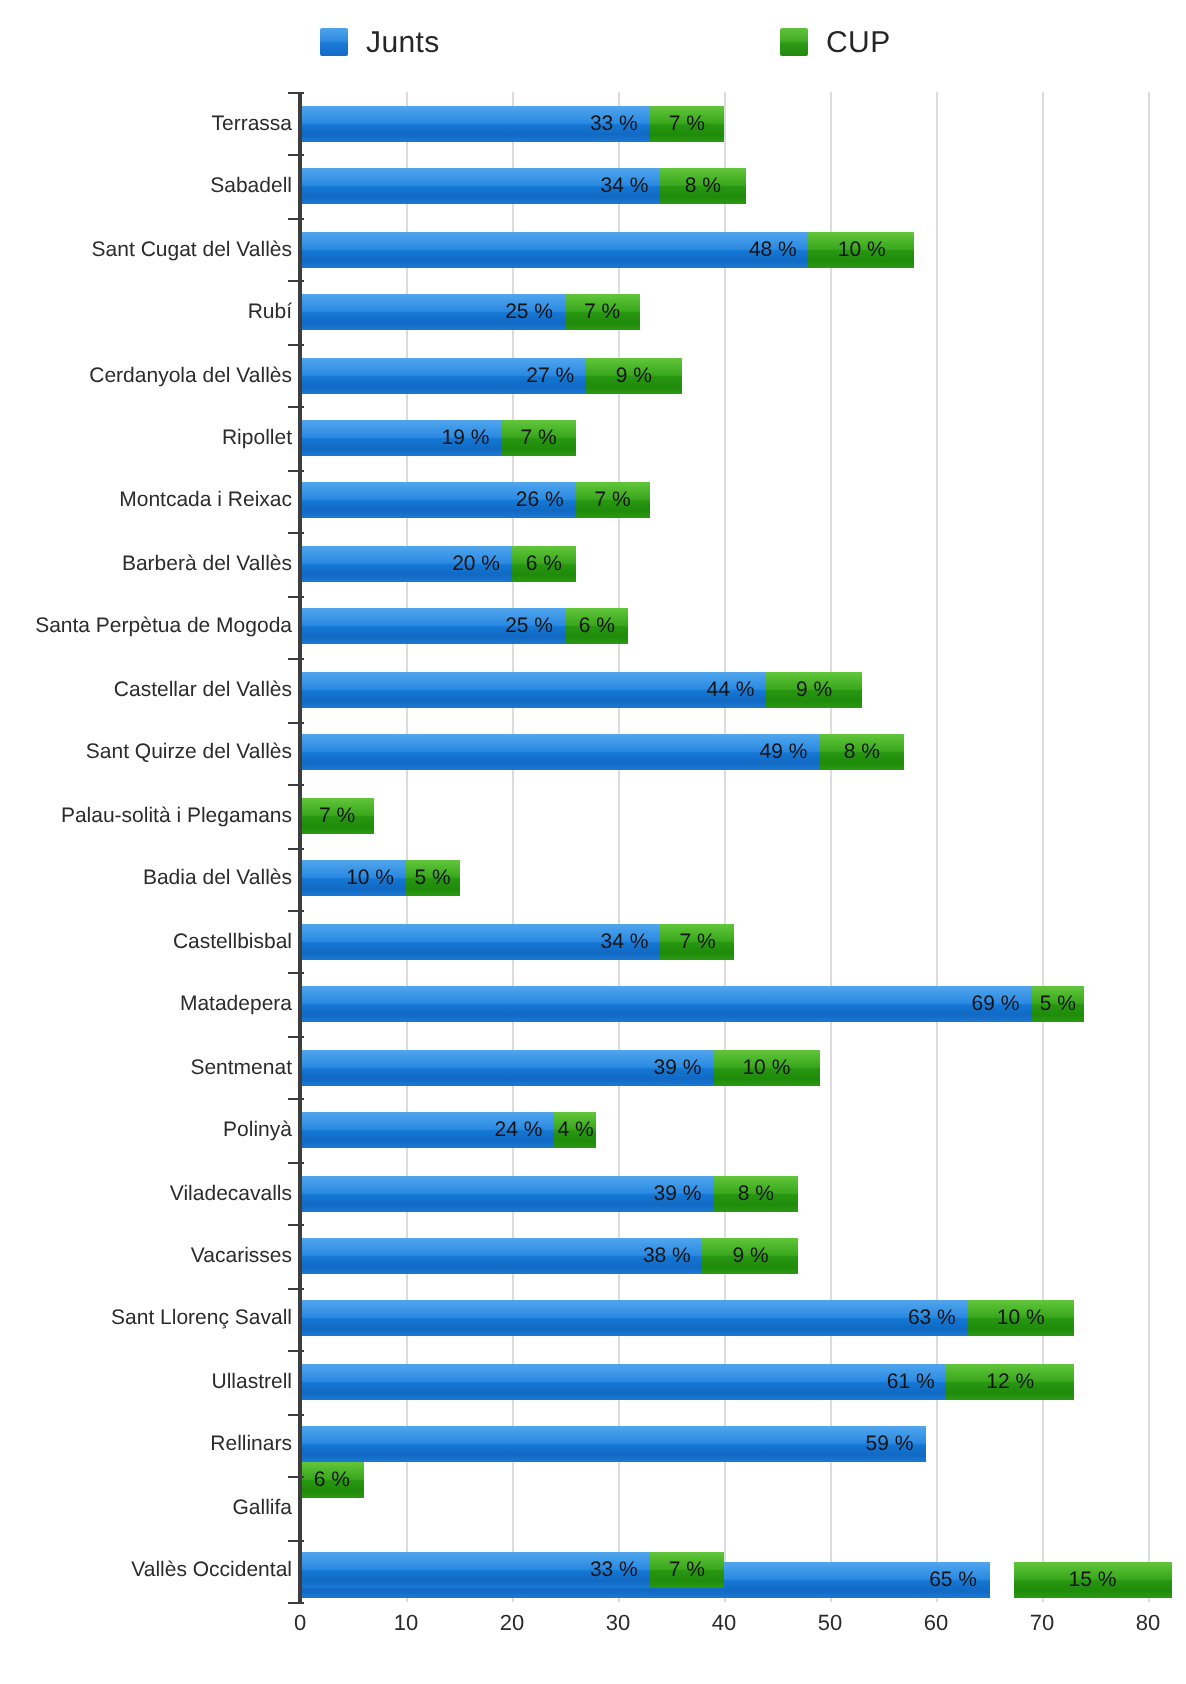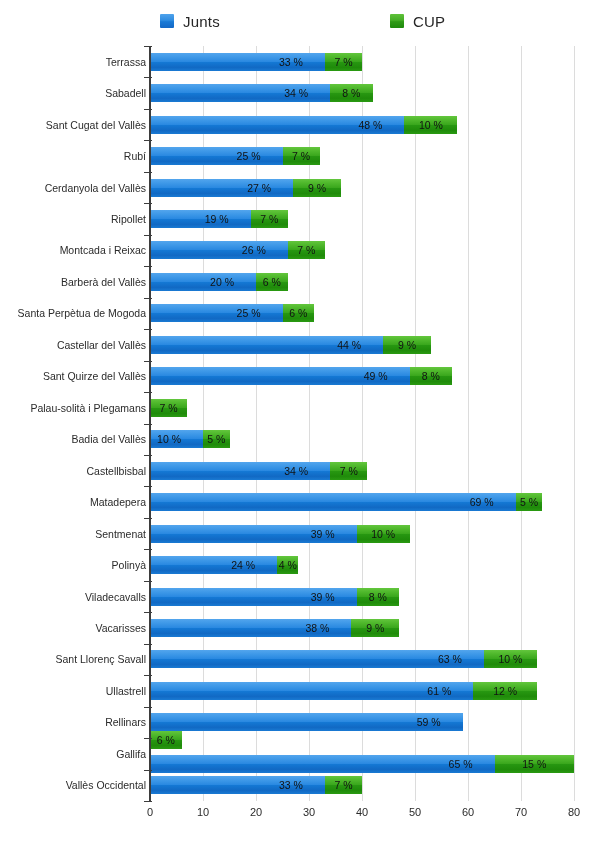--- a/index.html
+++ b/index.html
@@ -148,21 +148,21 @@
         #1478d4 52%, #1169c4 80%, #1a7ad3 100%);
   }
   .seg.green {
     background: linear-gradient(to bottom,
         #63c63d 0%, #4fb82c 22%, #3aa71d 48%,
         #279711 52%, #1f8b0a 80%, #2a9a12 100%);
   }
   .seg-val {
     font-size: 10.5px;
     color: #121212;
-    padding-right: 22px;
+    padding-right: 6px;
     white-space: nowrap;
     line-height: 18px;
   }
   .seg.green .seg-val {
     width: 100%;
     text-align: center;
     padding-right: 0;
   }
 </style>
 </head>
@@ -358,21 +358,21 @@
         </div>
       </div>
       <div class="bar-row" style="top: 667.354px; flex-direction: column;">
         <div class="seg blue" style="width: 312.7px;">
           <span class="seg-val">59 %</span>
         </div>
         <div class="seg green" style="width: 31.8px;">
           <span class="seg-val">6 %</span>
         </div>
       </div>
-      <div class="bar-row" style="top: 709px;">
+      <div class="bar-row" style="top: 735px; gap: 12px;">
         <div class="seg blue" style="width: 344.5px;">
           <span class="seg-val">65 %</span>
         </div>
         <div class="seg green" style="width: 79.5px;">
           <span class="seg-val">15 %</span>
         </div>
       </div>
       <div class="bar-row" style="top: 730.271px;">
         <div class="seg blue" style="width: 174.9px;">
           <span class="seg-val">33 %</span>

